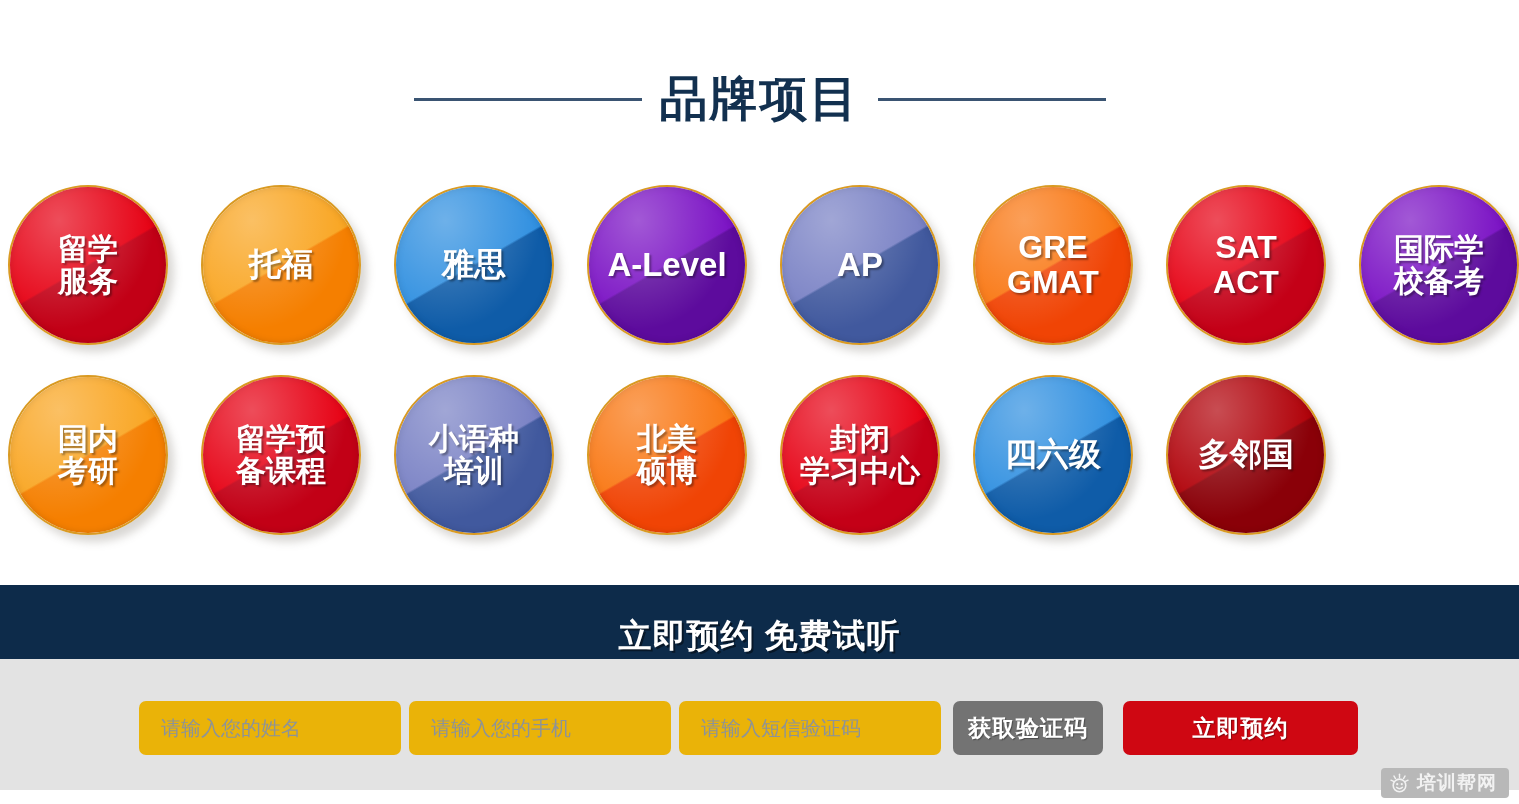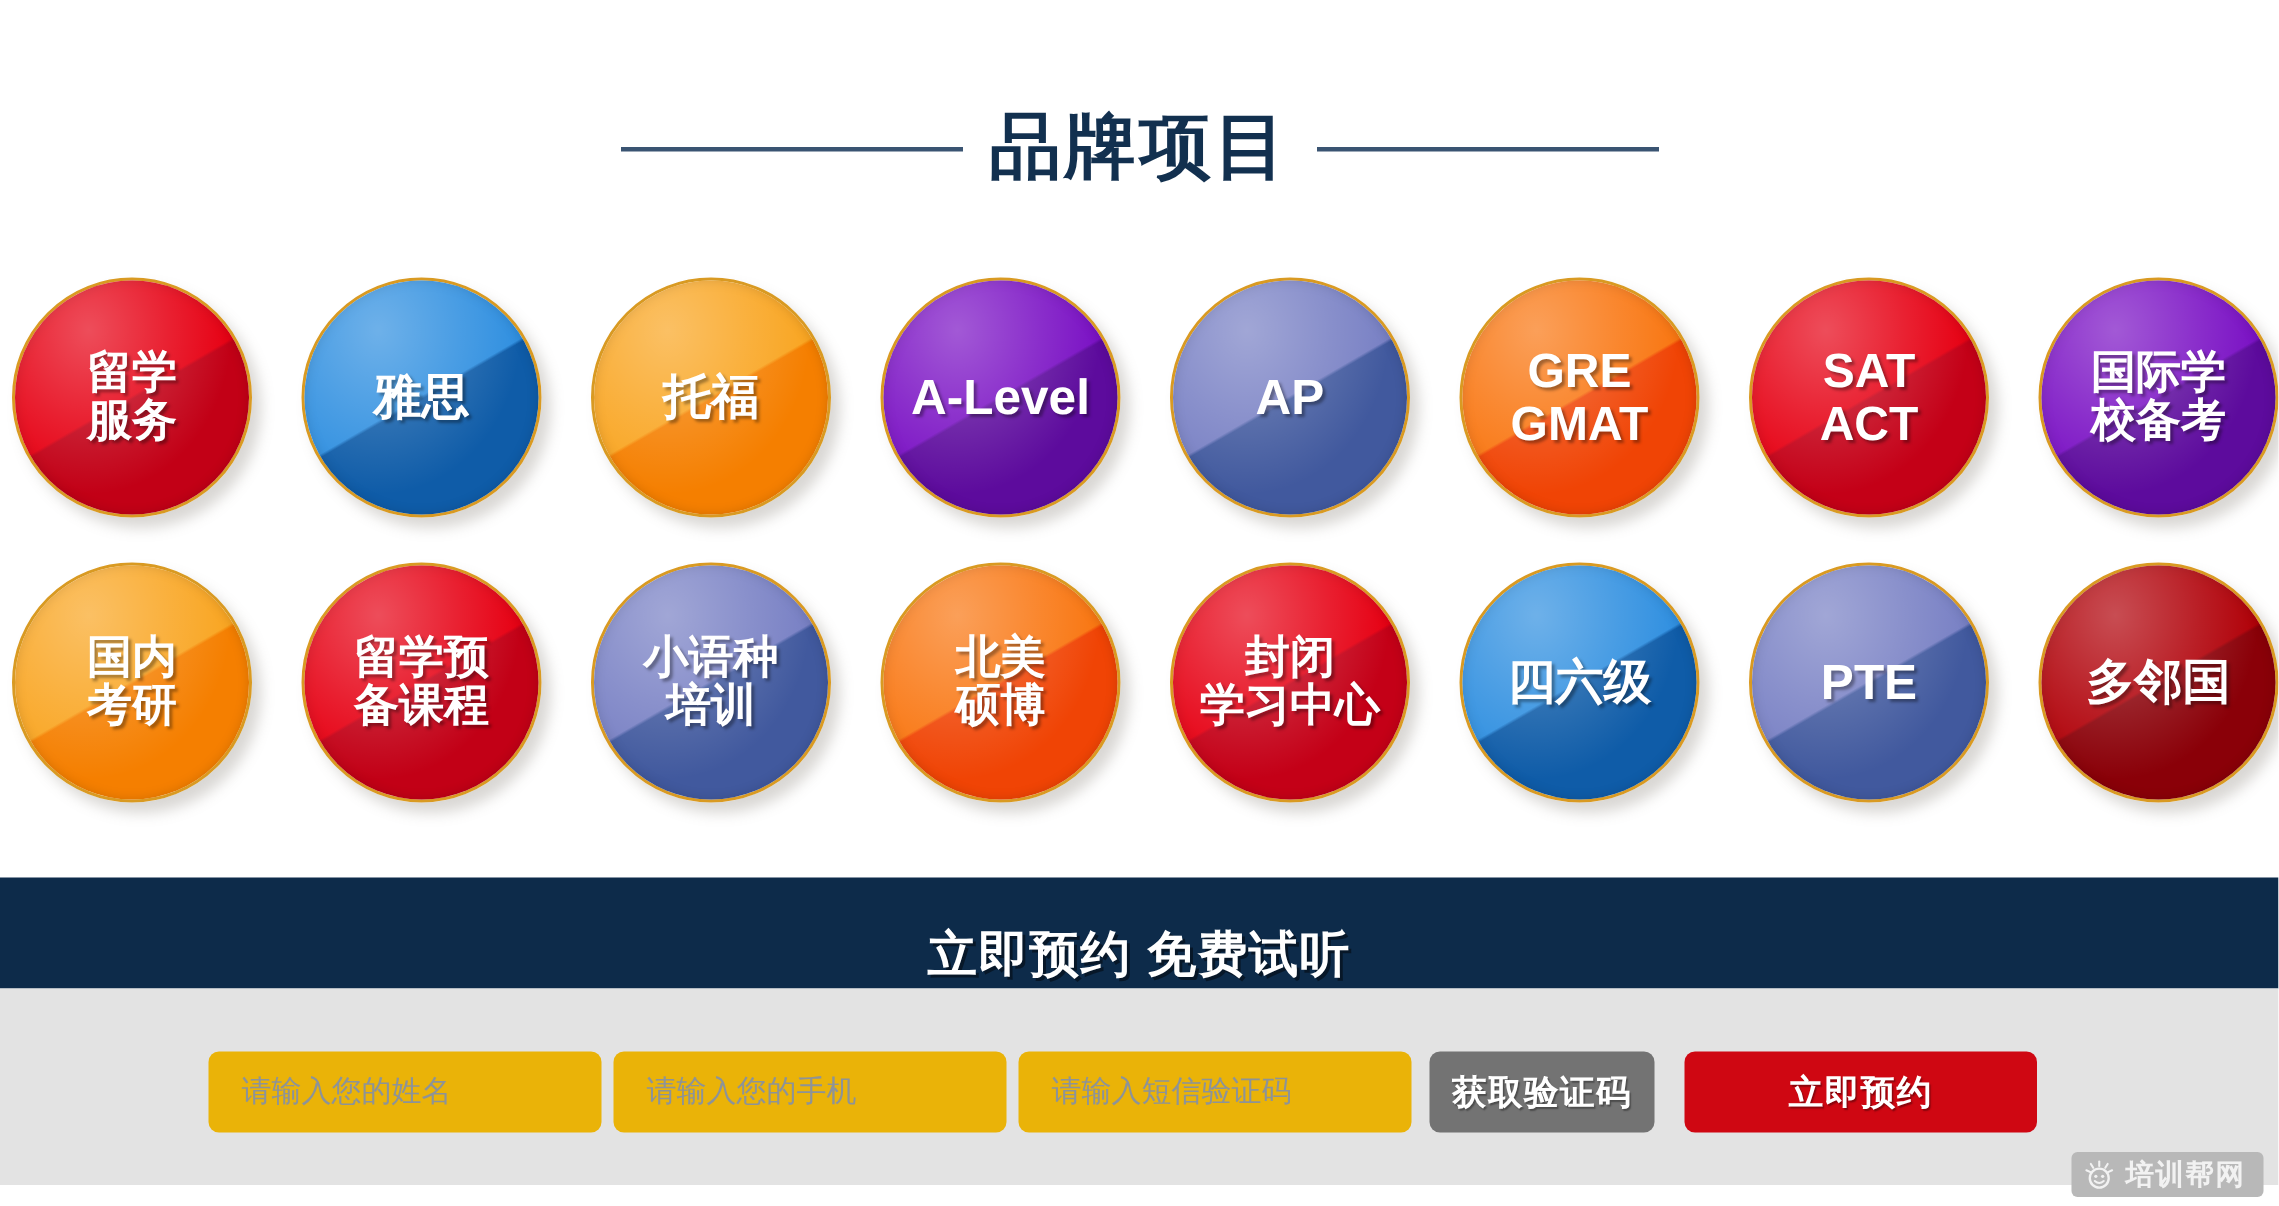--- a/index.html
+++ b/index.html
@@ -218,30 +218,30 @@
   <div class="grid">
     <div class="grid-row" id="row1">
         <div class="bubble">
           <span class="tone" style="background: linear-gradient(150deg, rgb(230, 0, 19) 0%, rgb(230, 0, 19) 49.5%, rgb(194, 0, 22) 50.5%, rgb(194, 0, 22) 100%);"></span>
           <span class="inner-edge"></span>
           <span class="gloss"></span>
           <span class="label cn2">留学
 服务</span>
         </div>
         <div class="bubble">
+          <span class="tone" style="background: linear-gradient(150deg, rgb(249, 165, 33) 0%, rgb(249, 165, 33) 49.5%, rgb(245, 127, 0) 50.5%, rgb(245, 127, 0) 100%);"></span>
+          <span class="inner-edge"></span>
+          <span class="gloss"></span>
+          <span class="label cn1">托福</span>
+        </div>
+        <div class="bubble">
           <span class="tone" style="background: linear-gradient(150deg, rgb(47, 143, 224) 0%, rgb(47, 143, 224) 49.5%, rgb(15, 92, 168) 50.5%, rgb(15, 92, 168) 100%);"></span>
           <span class="inner-edge"></span>
           <span class="gloss"></span>
           <span class="label cn1">雅思</span>
-        </div>
-        <div class="bubble">
-          <span class="tone" style="background: linear-gradient(150deg, rgb(249, 165, 33) 0%, rgb(249, 165, 33) 49.5%, rgb(245, 127, 0) 50.5%, rgb(245, 127, 0) 100%);"></span>
-          <span class="inner-edge"></span>
-          <span class="gloss"></span>
-          <span class="label cn1">托福</span>
         </div>
         <div class="bubble">
           <span class="tone" style="background: linear-gradient(150deg, rgb(122, 17, 196) 0%, rgb(122, 17, 196) 49.5%, rgb(93, 11, 157) 50.5%, rgb(93, 11, 157) 100%);"></span>
           <span class="inner-edge"></span>
           <span class="gloss"></span>
           <span class="label lat">A-Level</span>
         </div>
         <div class="bubble">
           <span class="tone" style="background: linear-gradient(150deg, rgb(120, 128, 196) 0%, rgb(120, 128, 196) 49.5%, rgb(65, 89, 158) 50.5%, rgb(65, 89, 158) 100%);"></span>
           <span class="inner-edge"></span>
@@ -304,26 +304,20 @@
           <span class="inner-edge"></span>
           <span class="gloss"></span>
           <span class="label wide">封闭
 学习中心</span>
         </div>
         <div class="bubble">
           <span class="tone" style="background: linear-gradient(150deg, rgb(47, 143, 224) 0%, rgb(47, 143, 224) 49.5%, rgb(15, 92, 168) 50.5%, rgb(15, 92, 168) 100%);"></span>
           <span class="inner-edge"></span>
           <span class="gloss"></span>
           <span class="label cn1">四六级</span>
-        </div>
-        <div class="bubble">
-          <span class="tone" style="background: linear-gradient(150deg, rgb(120, 128, 196) 0%, rgb(120, 128, 196) 49.5%, rgb(65, 89, 158) 50.5%, rgb(65, 89, 158) 100%);"></span>
-          <span class="inner-edge"></span>
-          <span class="gloss"></span>
-          <span class="label lat">PTE</span>
         </div>
         <div class="bubble">
           <span class="tone" style="background: linear-gradient(150deg, rgb(176, 0, 8) 0%, rgb(176, 0, 8) 49.5%, rgb(138, 0, 8) 50.5%, rgb(138, 0, 8) 100%);"></span>
           <span class="inner-edge"></span>
           <span class="gloss"></span>
           <span class="label cn1">多邻国</span>
         </div>
       </div>
   </div>
 

